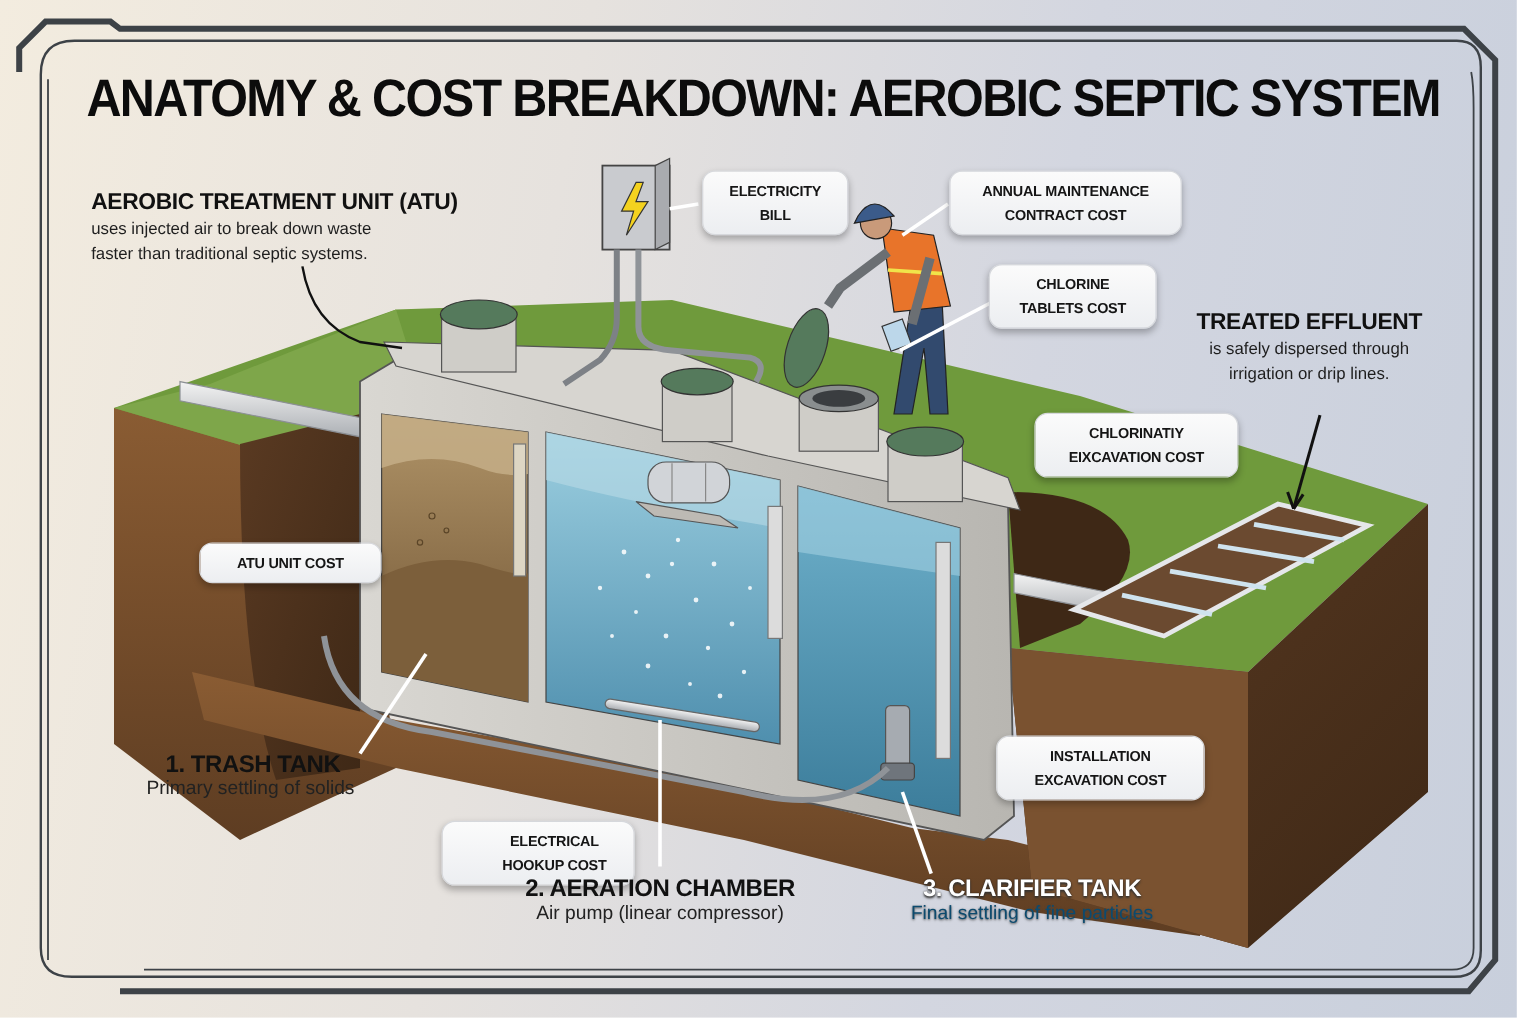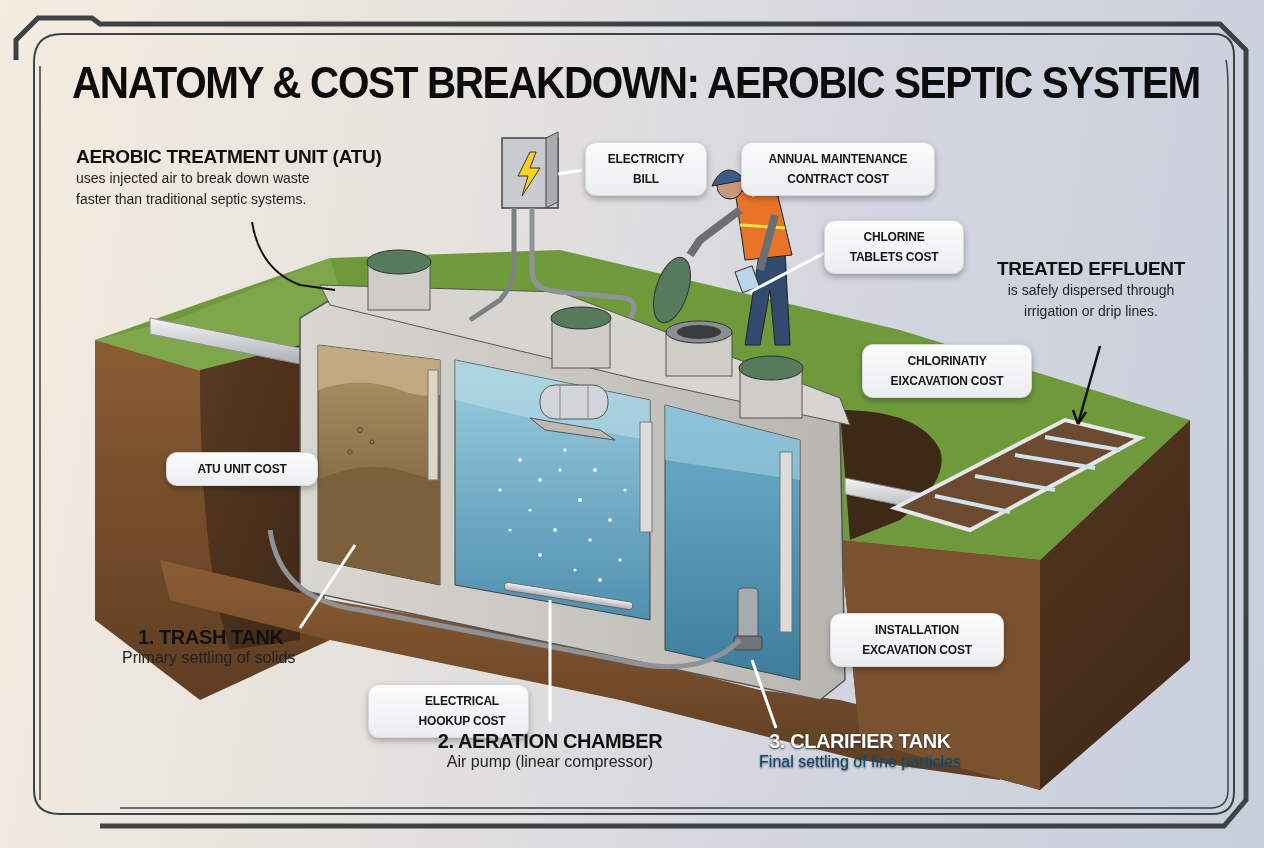--- a/index.html
+++ b/index.html
@@ -191,37 +191,37 @@
     <line x1="1100" y1="346" x2="1078" y2="424" stroke="#111" stroke-width="2.5"></line>
     <path d="M1078 424 L1073 410 M1078 424 L1086 412" stroke="#111" stroke-width="2.5"></path>
     <line x1="300" y1="628" x2="355" y2="545" stroke="#fff" stroke-width="3"></line>
     <line x1="550" y1="722" x2="550" y2="600" stroke="#fff" stroke-width="3"></line>
     <line x1="776" y1="728" x2="752" y2="660" stroke="#fff" stroke-width="3"></line>
   </g>
 </svg>
 
 <div class="title">ANATOMY &amp; COST BREAKDOWN: AEROBIC SEPTIC SYSTEM</div>
 
-<div class="block" style="left:76px;top:146px;">
+<div class="block" style="left:76px;top:158px;">
   <div class="heading">AEROBIC TREATMENT UNIT (ATU)</div>
   <div class="desc">uses injected air to break down waste</div>
   <div class="desc">faster than traditional septic systems.</div>
 </div>
 
 <div class="block center" style="left:966px;top:258px;width:250px;">
   <div class="heading">TREATED EFFLUENT</div>
   <div class="desc">is safely dispersed through</div>
   <div class="desc">irrigation or drip lines.</div>
 </div>
 
 <div class="callout" style="left:585px;top:142px;width:100px;">
   <span>ELECTRICITY</span>
   <span>BILL</span>
 </div>
-<div class="callout" style="left:741px;top:142px;width:172px;">
+<div class="callout" style="left:791px;top:142px;width:172px;">
   <span>ANNUAL MAINTENANCE</span>
   <span>CONTRACT COST</span>
 </div>
 <div class="callout" style="left:824px;top:220px;width:118px;">
   <span>CHLORINE</span>
   <span>TABLETS COST</span>
 </div>
 <div class="callout" style="left:862px;top:344px;width:148px;">
   <span>CHLORINATIY</span>
   <span>EIXCAVATION COST</span>

